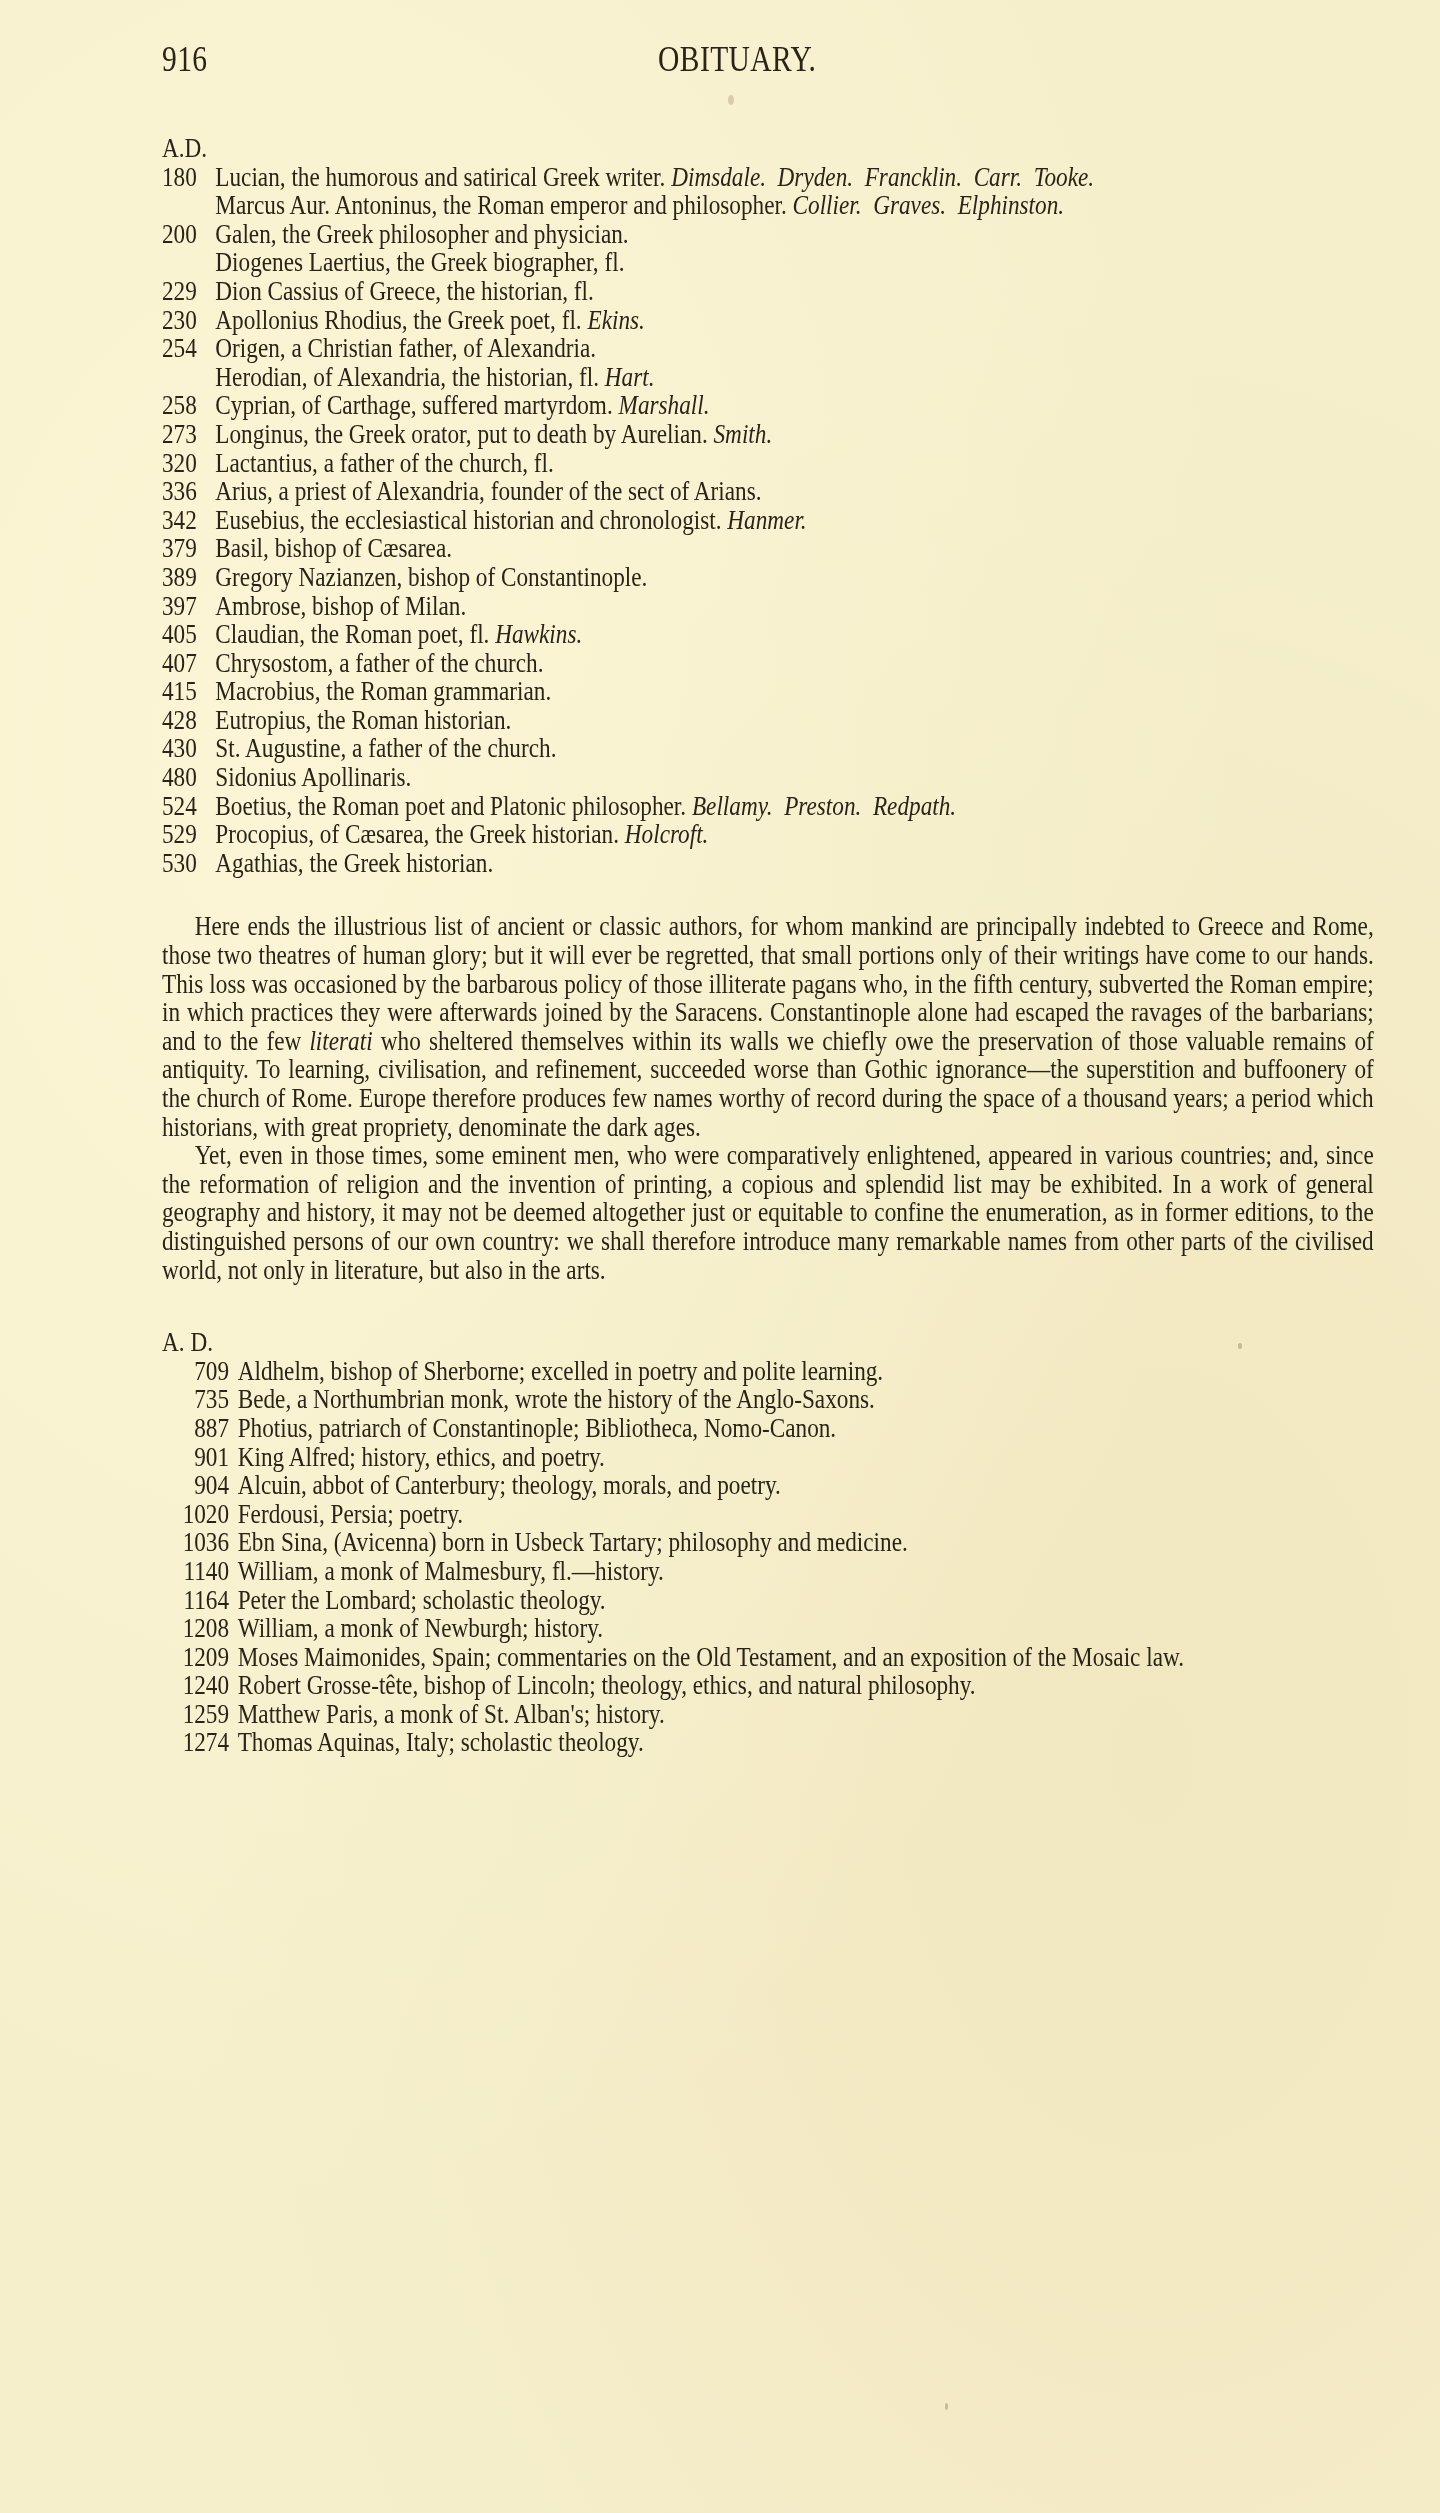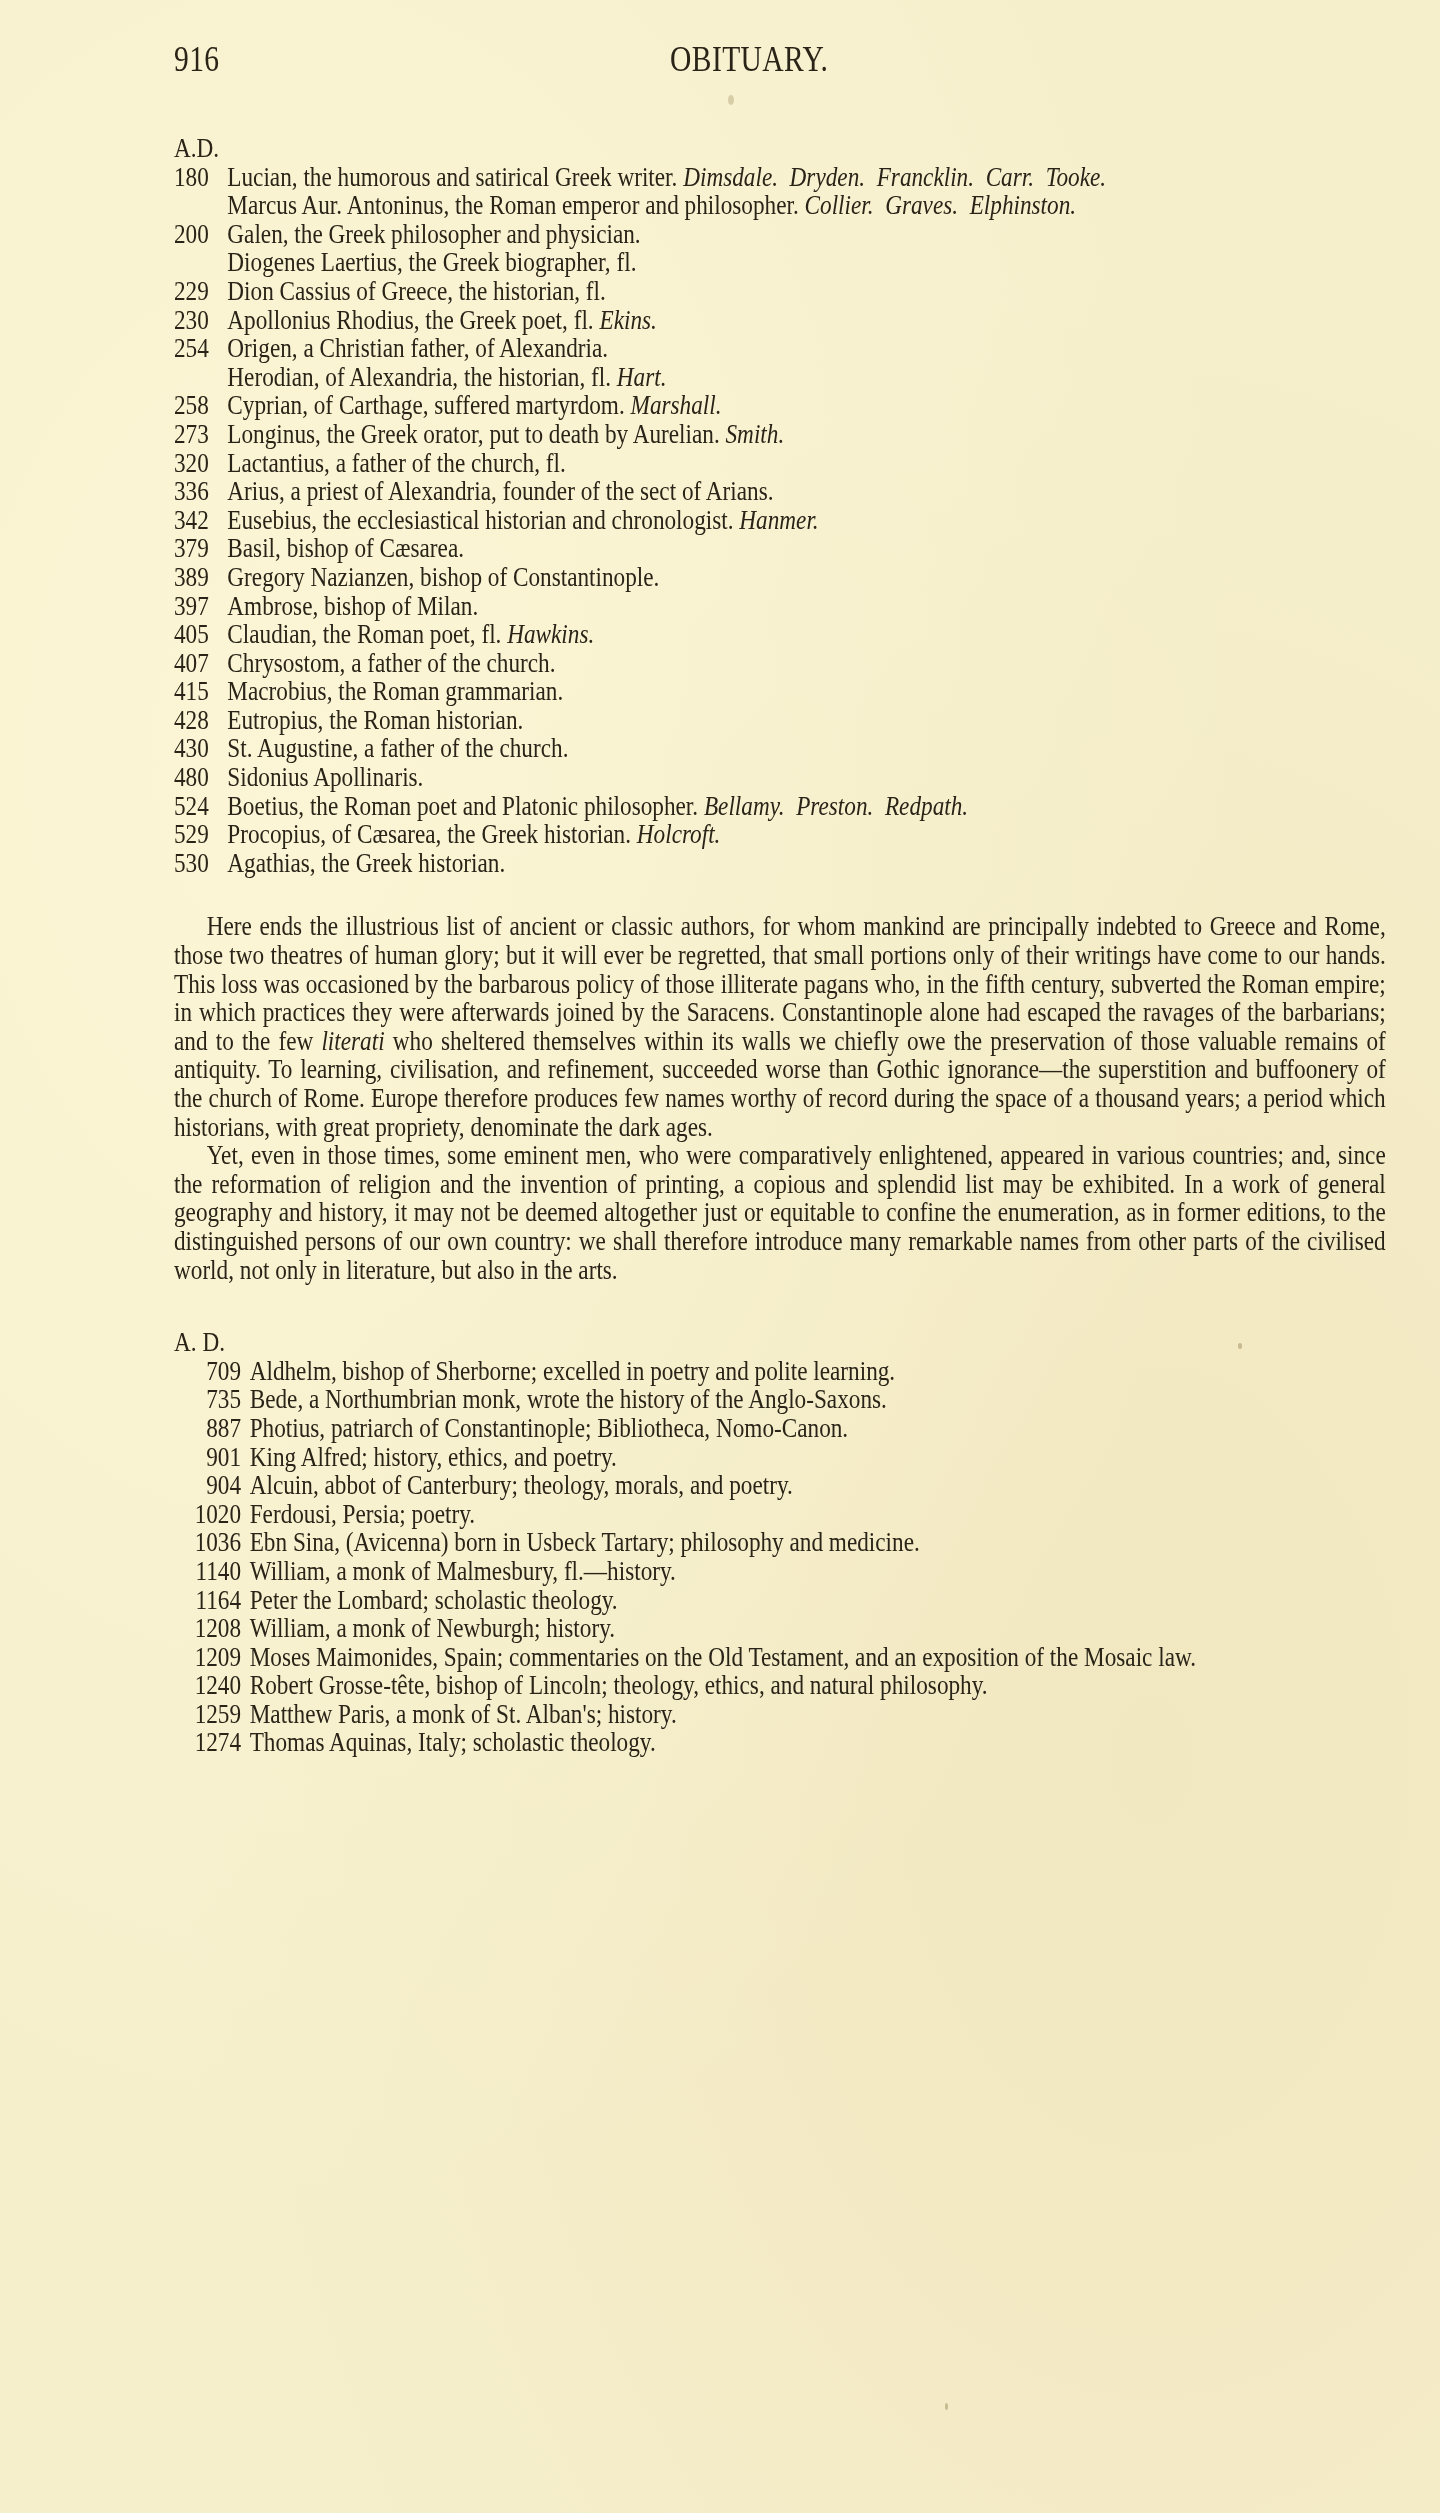--- a/index.html
+++ b/index.html
@@ -10,21 +10,21 @@
     background-image:
       radial-gradient(ellipse at 20% 30%, rgba(255,250,220,0.6), rgba(0,0,0,0) 60%),
       radial-gradient(ellipse at 80% 70%, rgba(236,224,180,0.5), rgba(0,0,0,0) 60%);
     font-family: "Liberation Serif", "DejaVu Serif", serif;
     color: #2a2418;
     position: relative;
     overflow: hidden;
   }
   .page {
     position: absolute;
-    left: 174px;
+    left: 162px;
     top: 38px;
     width: 1212px;
   }
   .running-head {
     position: relative;
     height: 44px;
     font-size: 36px;
     letter-spacing: 0.5px;
     transform: scaleX(0.82);
     transform-origin: left top;

